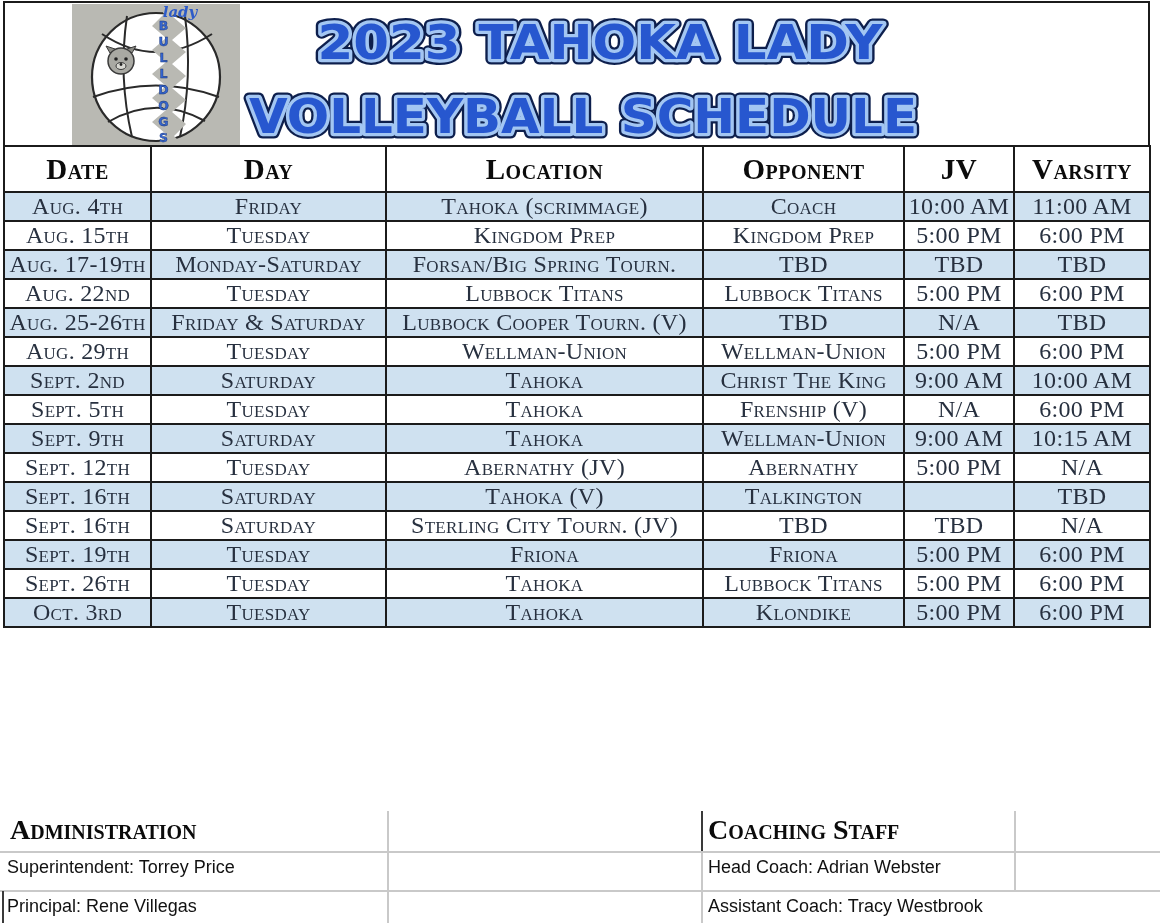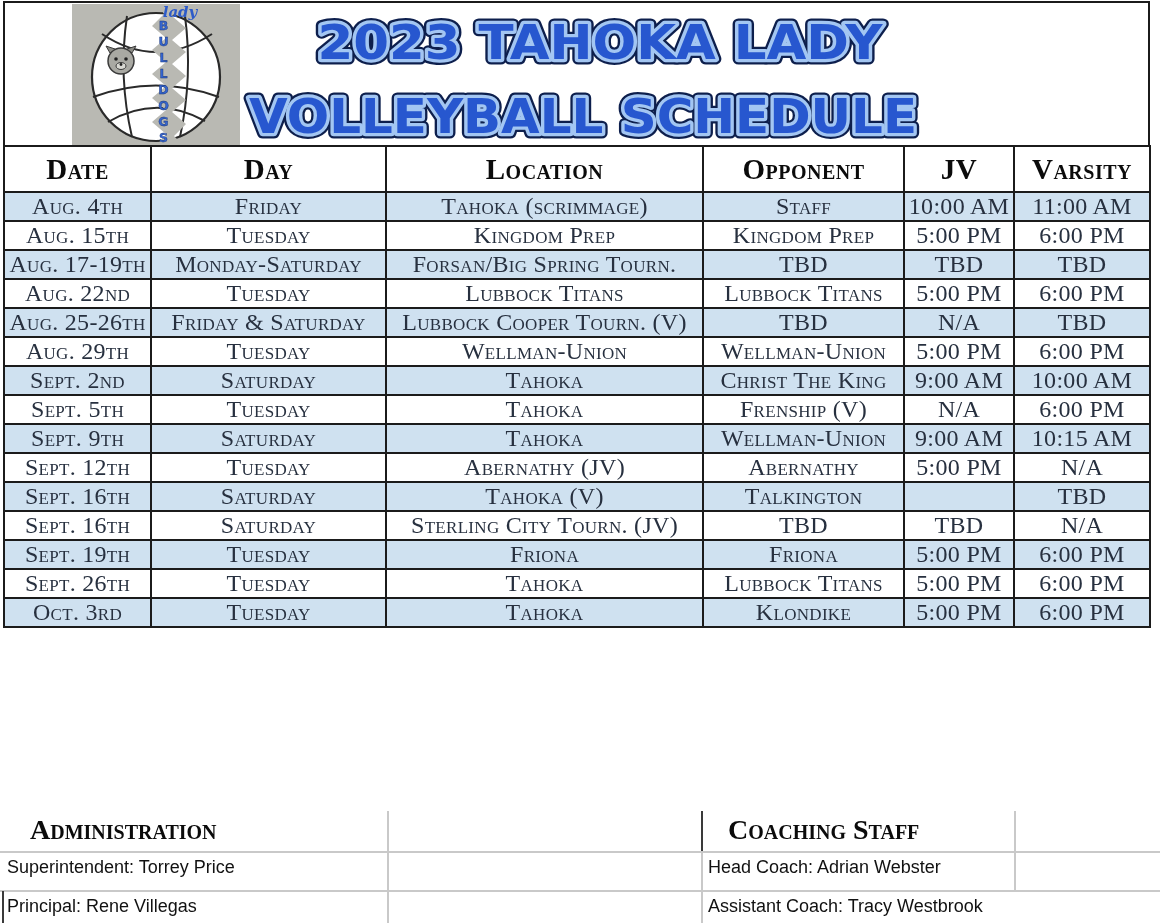--- a/index.html
+++ b/index.html
@@ -50,21 +50,20 @@
   }
   tr.hdr  { height:46px; }
   tr.data { height:29px; }
   tr.alt td { background:#cfe1f0; }
 
   
   .f-heading {
     position:absolute; font-family:"Liberation Serif", serif;
     font-variant:small-caps; font-weight:bold; font-size:28px; color:#0b0b0b;
     white-space:nowrap;
-    margin-left:20px;
   }
   .f-line {
     position:absolute; font-family:"Liberation Sans", sans-serif;
     font-size:18px; color:#111111; white-space:nowrap;
   }
   .gridline-h { position:absolute; height:1.5px; background:#c9c9c9; }
   .gridline-v { position:absolute; width:1.5px;  background:#c9c9c9; }
   .gridline-v.dark { width:2px; background:#3a3a3a; }
 </style>
 </head>
@@ -129,21 +128,21 @@
         <th>Opponent</th>
         <th>JV</th>
         <th>Varsity</th>
       </tr>
     </thead>
     <tbody>
       <tr class="data alt">
         <td>Aug. 4th</td>
         <td>Friday</td>
         <td>Tahoka (scrimmage)</td>
-        <td>Staff</td>
+        <td>Coach</td>
         <td>10:00 AM</td>
         <td>11:00 AM</td>
       </tr>
       <tr class="data">
         <td>Aug. 15th</td>
         <td>Tuesday</td>
         <td>Kingdom Prep</td>
         <td>Kingdom Prep</td>
         <td>5:00 PM</td>
         <td>6:00 PM</td>

